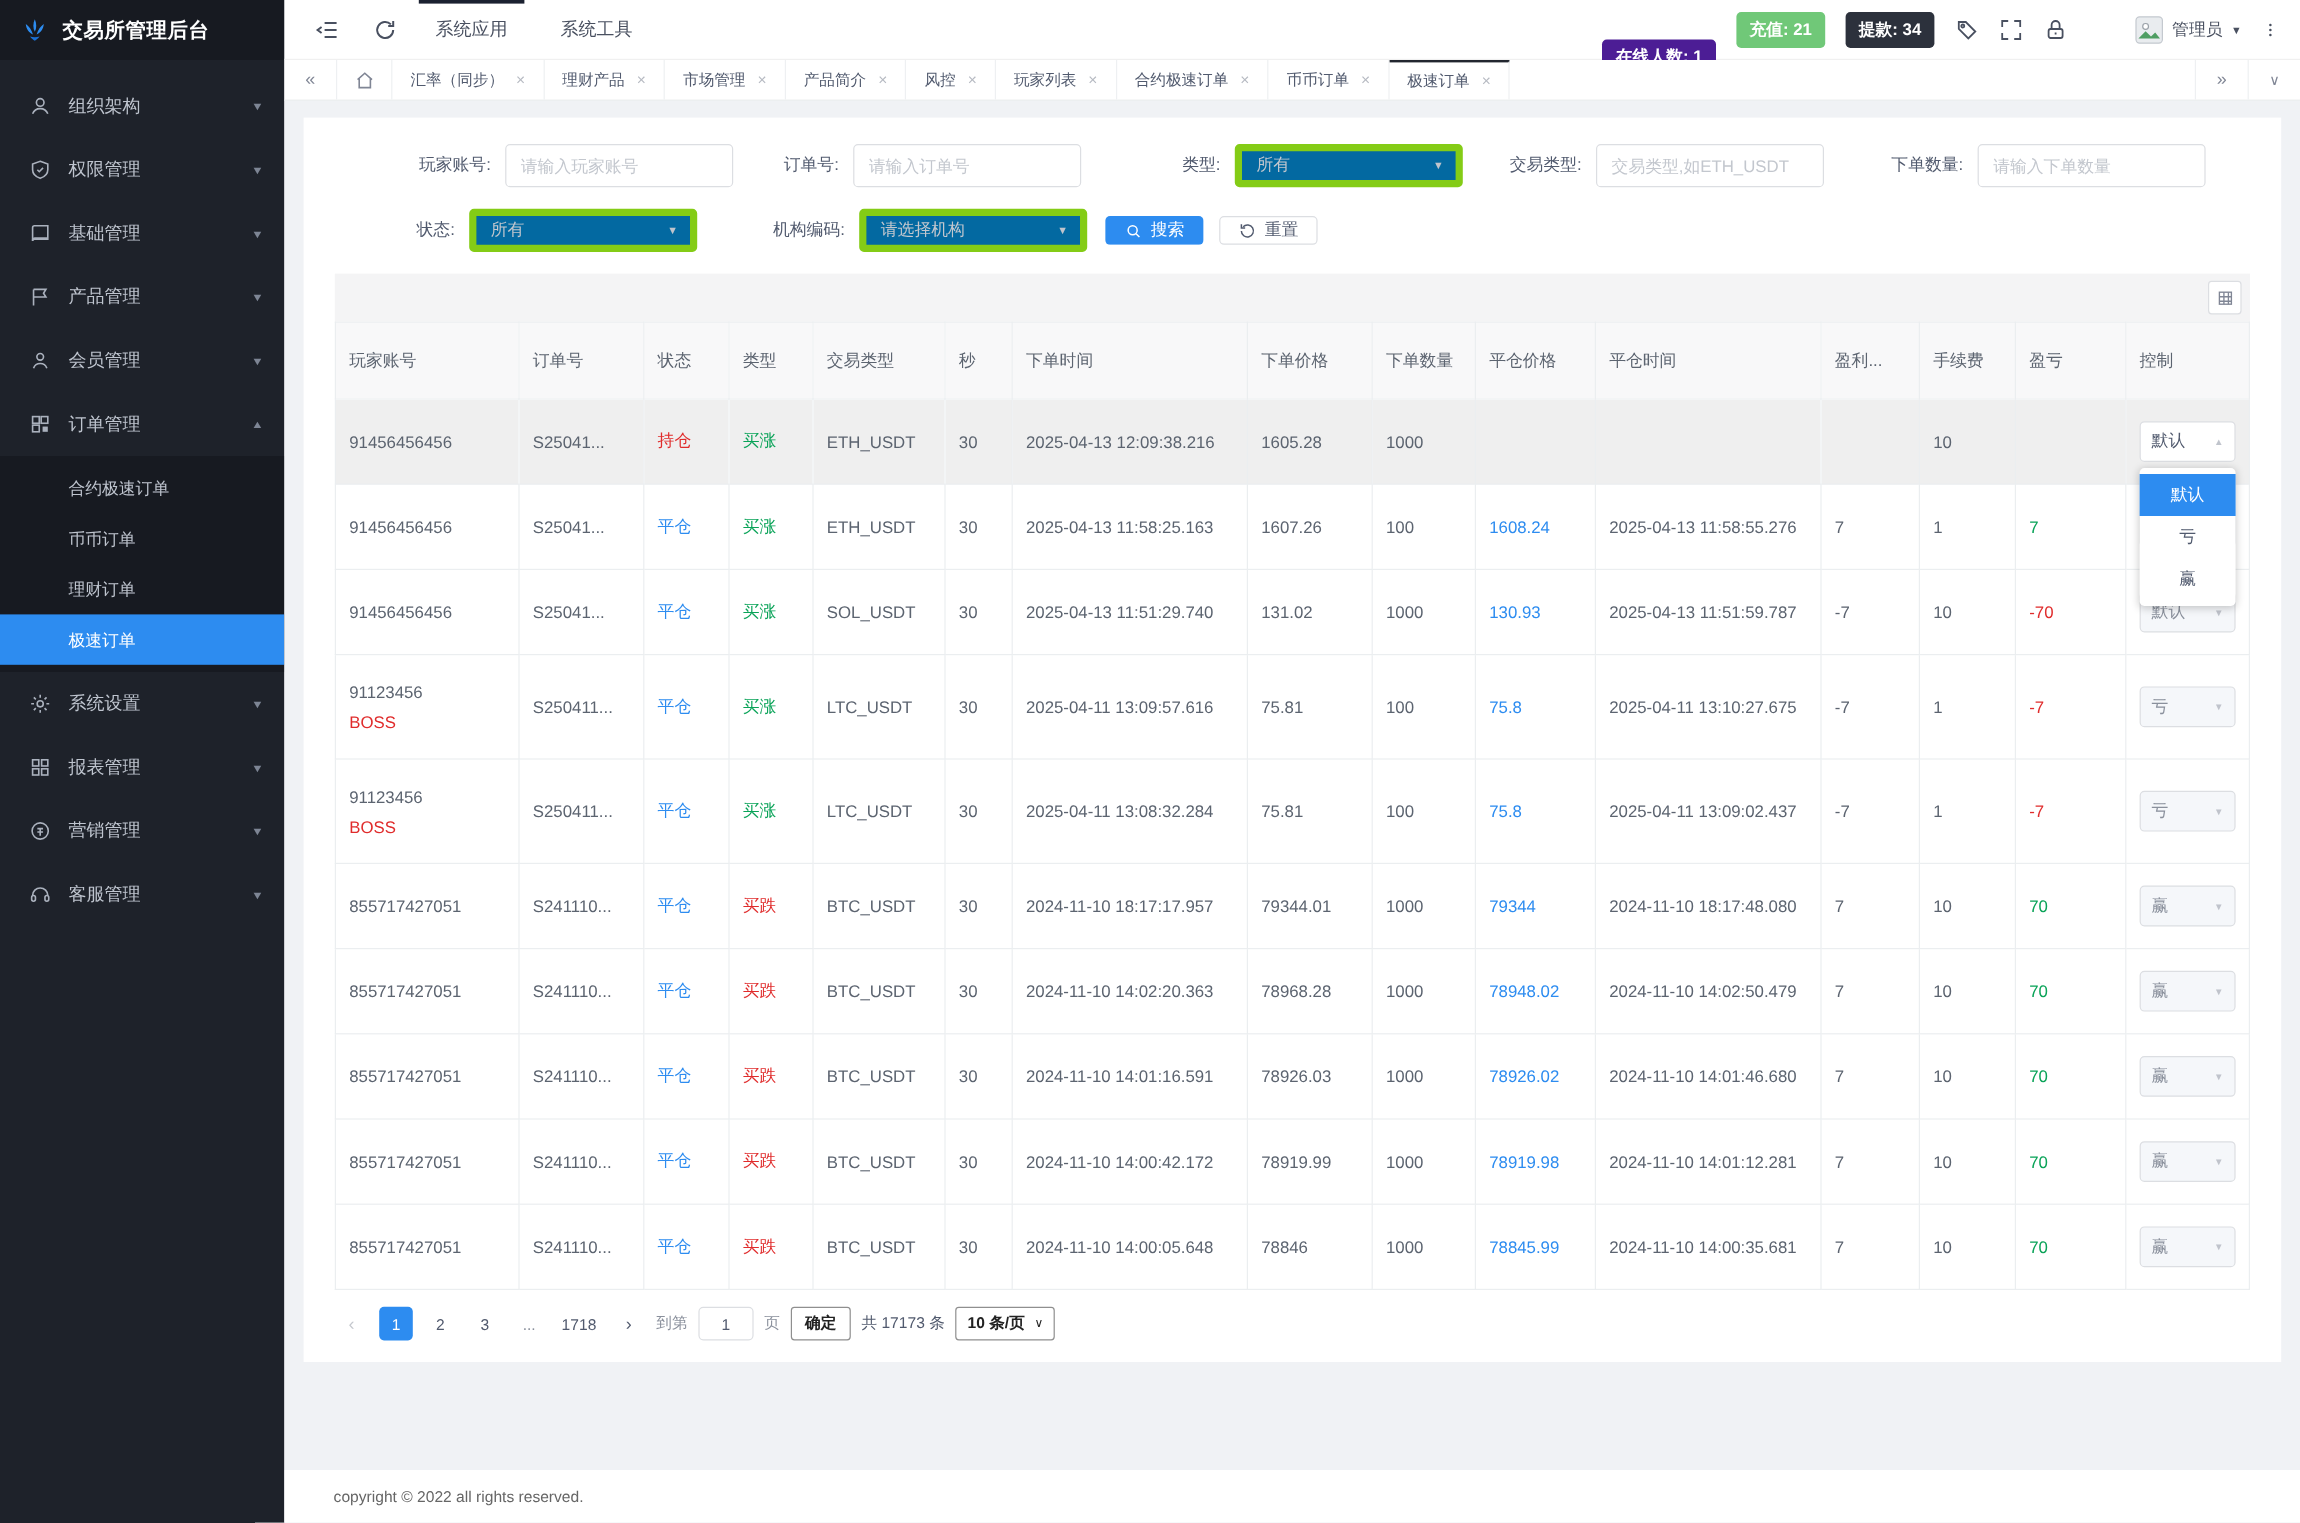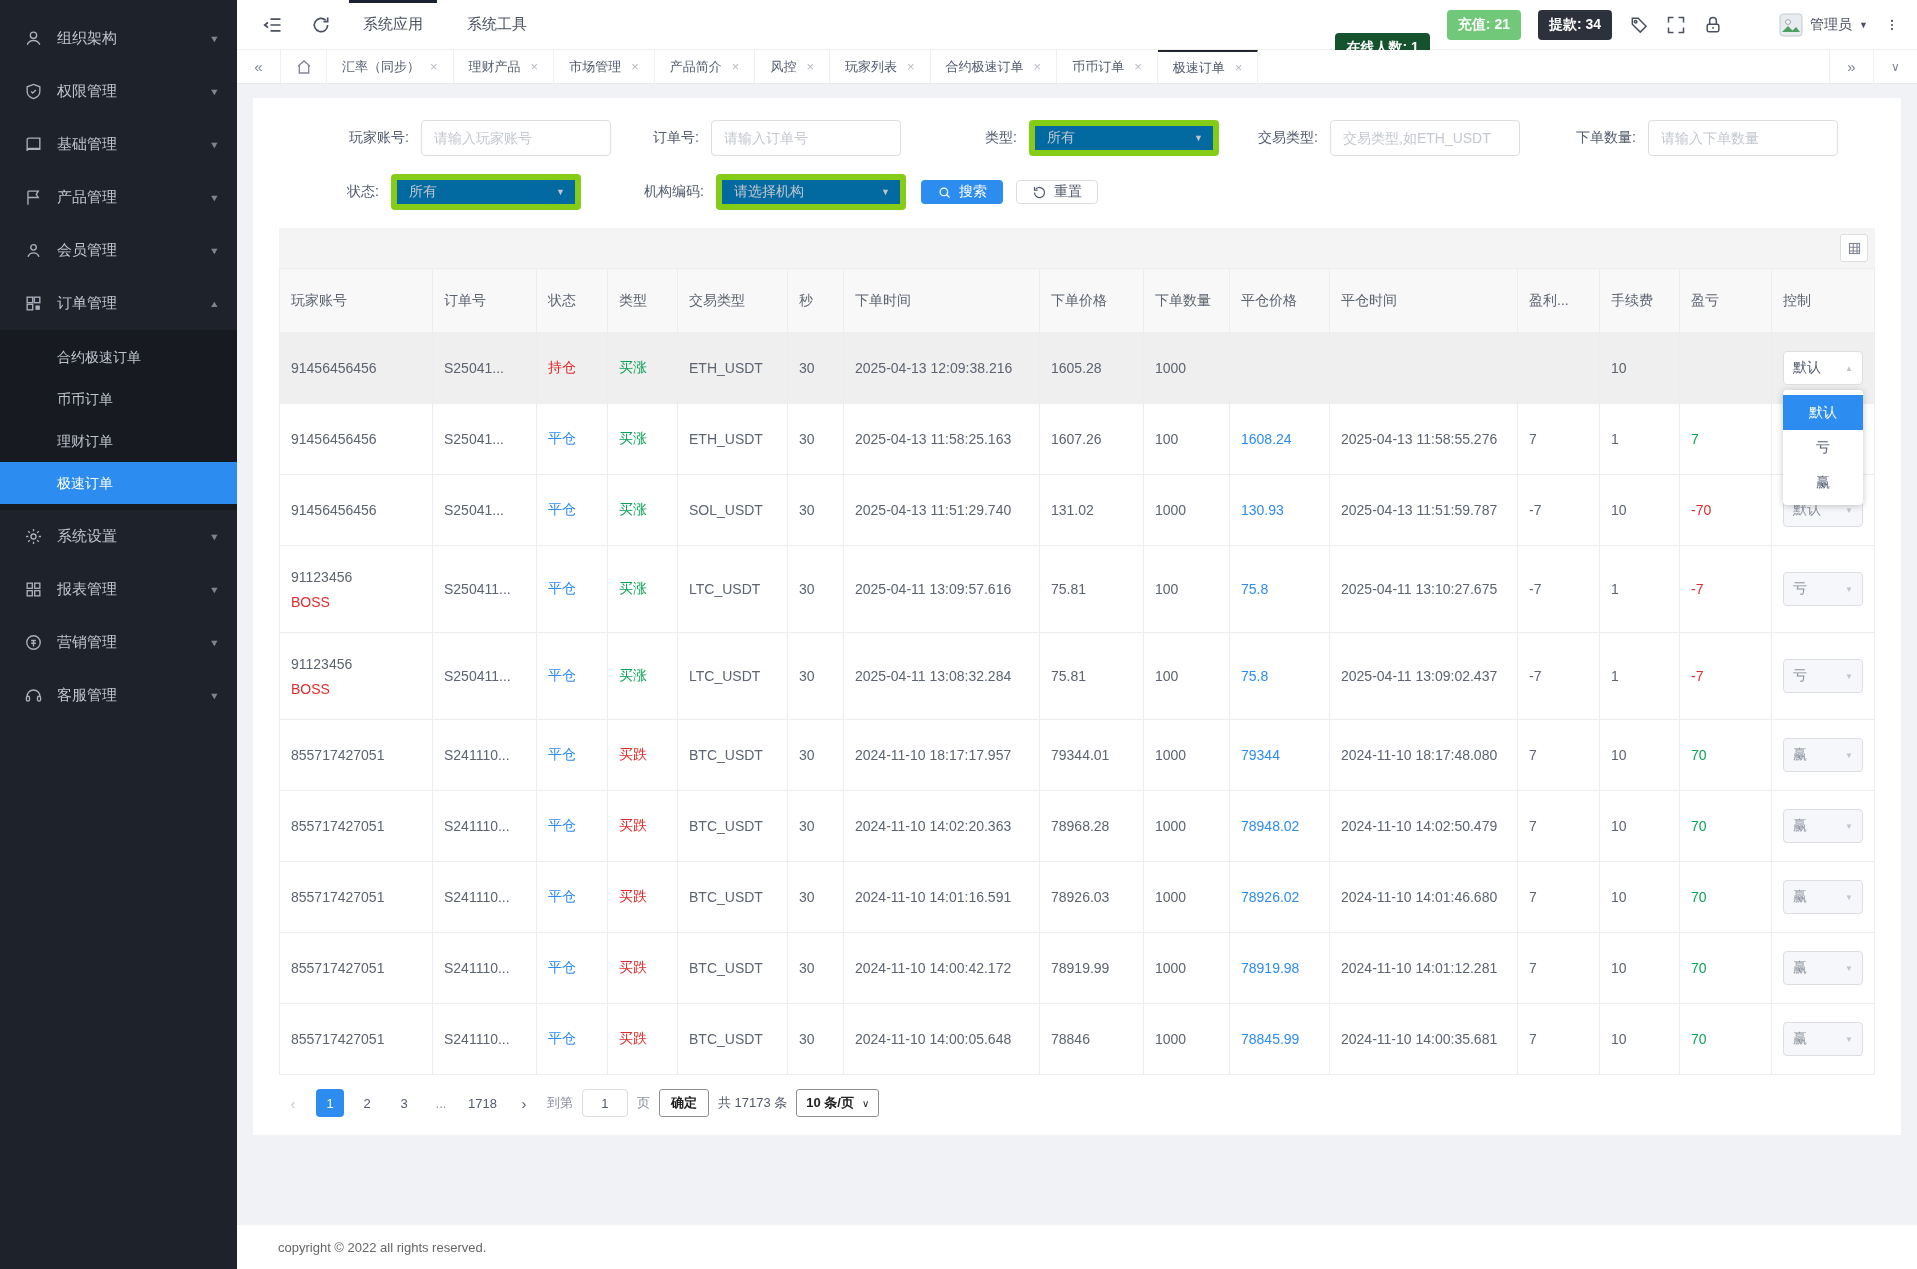--- a/index.html
+++ b/index.html
@@ -99,20 +99,31 @@
   .psize .arr { font-size:10px; font-weight:normal; }
 
   .footer { height:44px; background:#fff; display:flex; align-items:center; padding-left:41px; font-size:13px; color:#666; margin-top:auto; flex-shrink:0; }
 </style>
 </head>
 <body>
 
 <div class="layout">
 
   <aside class="sidebar">
+    <div class="logo-bar">
+      <span style="width:26px;height:26px;display:inline-block;">
+        <svg viewBox="0 0 26 26" width="26" height="26">
+            <path d="M13 4c-1.6 3.5-1.6 7.5 0 10.5 1.6-3 1.6-7 0-10.5z" fill="#2d8cf0"></path>
+            <path d="M5.5 8c.3 4 2.6 7.3 6 8.7-1.2-3.9-3.3-6.9-6-8.7z" fill="#2d8cf0"></path>
+            <path d="M20.5 8c-.3 4-2.6 7.3-6 8.7 1.2-3.9 3.3-6.9 6-8.7z" fill="#2d8cf0"></path>
+            <path d="M9 18.5c1.3 1.7 2.7 2.7 4 3.5 1.3-.8 2.7-1.8 4-3.5-2.7.8-5.3.8-8 0z" fill="#1a6fd4"></path>
+          </svg>
+      </span>
+      <span class="logo-title">交易所管理后台</span>
+    </div>
     <nav class="side-nav">
         <div class="side-item">
           <span class="s-icon"><svg viewBox="0 0 24 24" fill="none" stroke="currentColor" stroke-width="1.7">
               <circle cx="12" cy="8" r="4"></circle>
               <path d="M4 20c1.5-4 5-5.5 8-5.5s6.5 1.5 8 5.5"></path>
             </svg></span>
           <span>组织架构</span>
           <span class="chev">▼</span>
         </div>
         <div class="side-item">
@@ -216,21 +227,21 @@
               <path d="M20 12a8 8 0 1 1-2.34-5.66"></path>
               <path d="M20 3v5h-5"></path>
             </svg>
         </span>
         <nav style="display:flex;gap:36px;height:100%;">
             <div class="top-menu active">系统应用</div>
             <div class="top-menu">系统工具</div>
           </nav>
       </div>
       <div class="topbar-right">
-        <div class="badge" style="background: #14532d; margin-top: 47px;">在线人数: 1</div>
+        <div class="badge" style="background: #4c1d95; margin-top: 47px;">在线人数: 1</div>
           <div class="badge" style="background: rgb(112, 200, 120);">充值: 21</div>
           <div class="badge" style="background: rgb(44, 49, 60);">提款: 34</div>
           <span class="tb-icon">
           <svg viewBox="0 0 24 24" fill="none" stroke="currentColor" stroke-width="1.8">
               <path d="M4 11V4h7l9.5 9.5-7 7z"></path>
               <circle cx="8" cy="8" r="1.5"></circle>
             </svg>
         </span>
         <span class="tb-icon">
           <svg viewBox="0 0 24 24" fill="none" stroke="currentColor" stroke-width="1.8">

